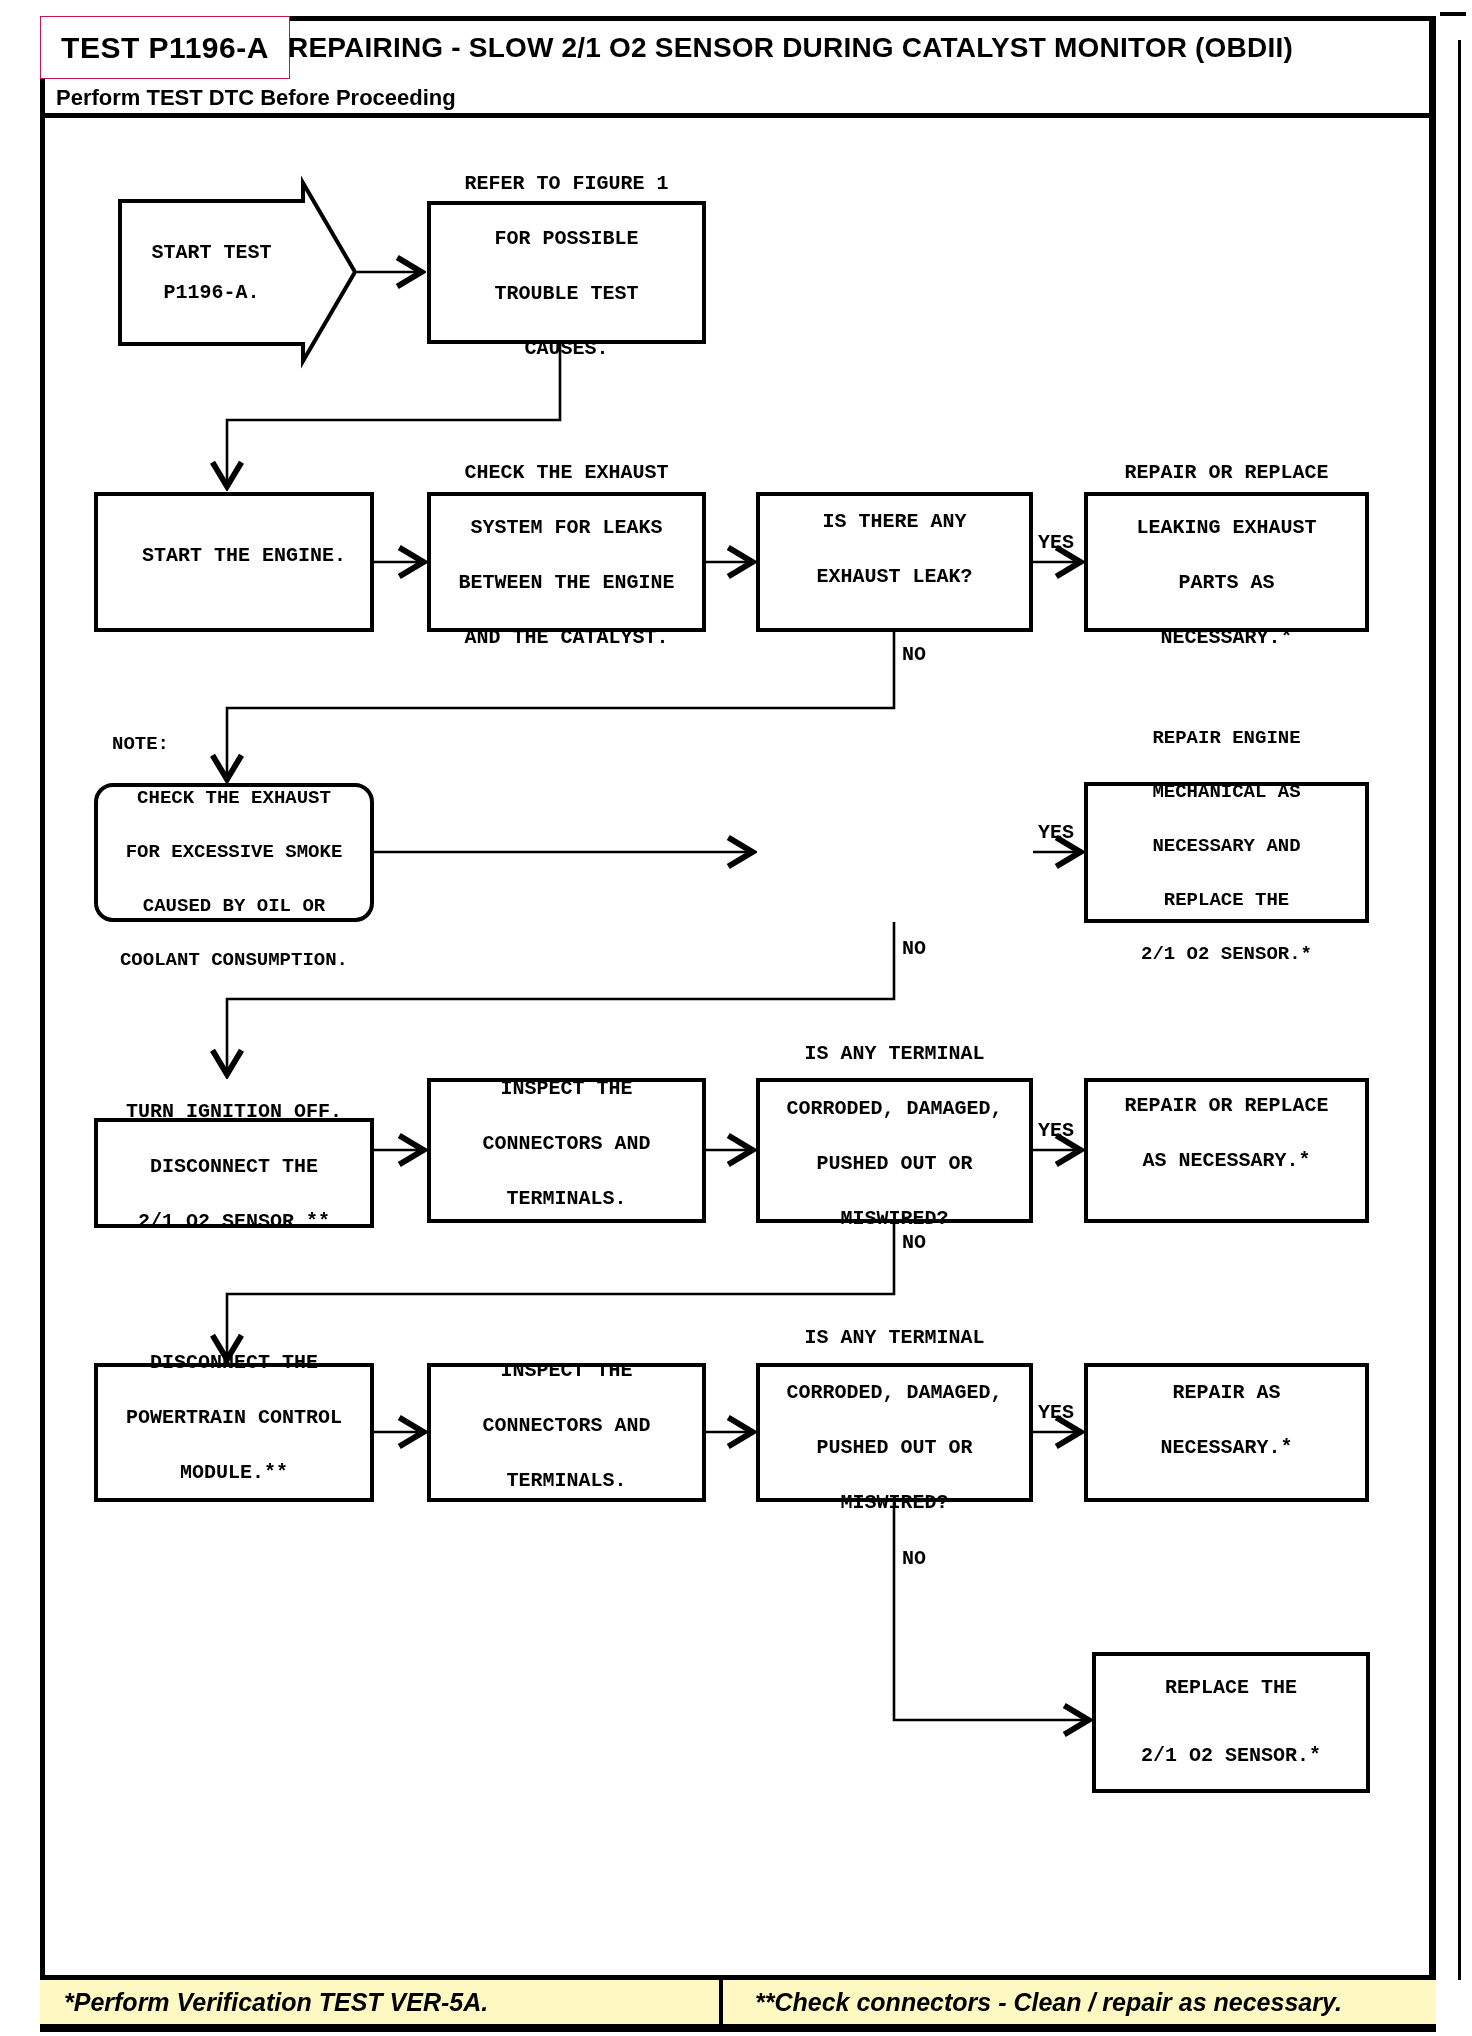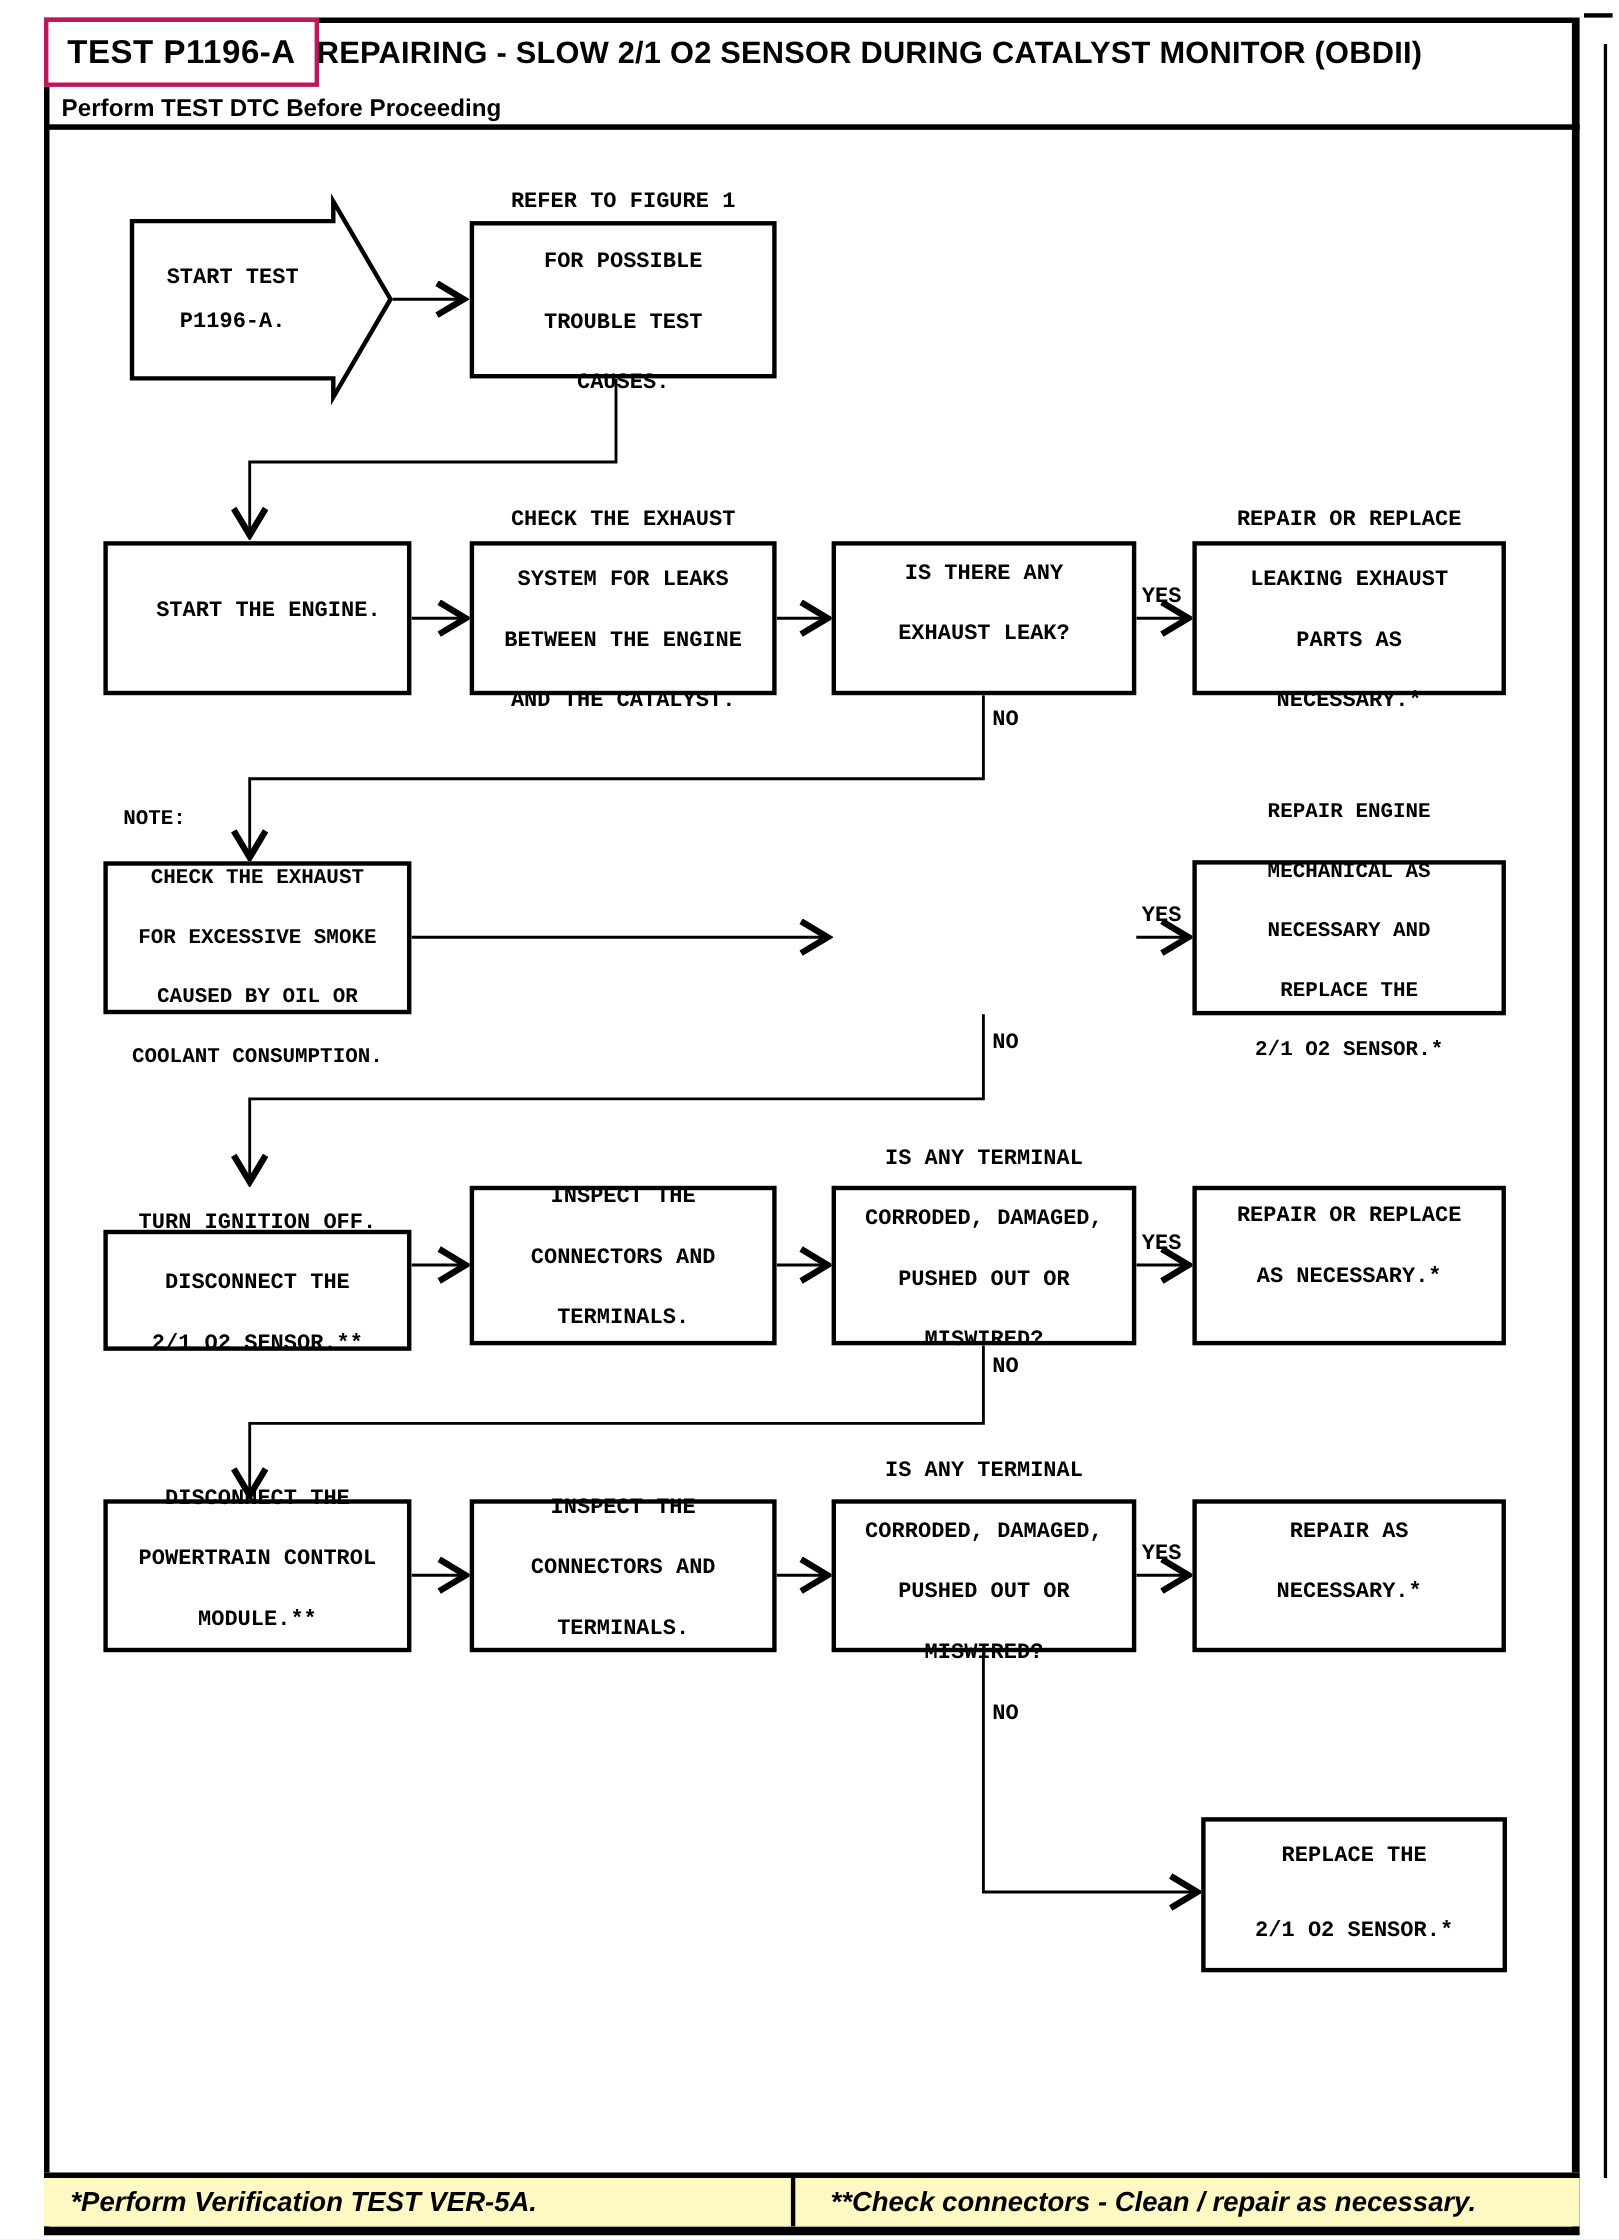--- a/index.html
+++ b/index.html
@@ -12,21 +12,21 @@
   .frame {
     position:absolute; left:40px; top:16px; width:1396px; height:2016px;
     box-sizing:border-box; border:5px solid #000;
     border-right-width:7px; border-bottom-width:8px;
   }
   .scan-edge { position:absolute; background:#000; }
 
   
   .testid-box {
     position:absolute; left:40px; top:16px; width:250px; height:63px;
-    box-sizing:border-box; border:4px solid #be185d; background:#fff;
+    box-sizing:border-box; border:1px solid #be185d; background:#fff;
     display:flex; align-items:center; justify-content:center;
   }
   .testid-text { font-weight:bold; font-size:30px; letter-spacing:0.5px; white-space:nowrap; }
   .title-text {
     position:absolute; left:288px; top:32px; font-weight:bold; font-size:28px;
     letter-spacing:0.2px; white-space:nowrap;
   }
   .subtitle-text {
     position:absolute; left:56px; top:85px; font-weight:bold; font-size:22px; white-space:nowrap;
   }
@@ -35,21 +35,21 @@
   
   .fc-svg { position:absolute; left:0; top:0; width:1472px; height:2036px; }
   .node {
     position:absolute; box-sizing:border-box; border:4px solid #000; background:#fff;
     display:flex; flex-direction:column; justify-content:center; align-items:center;
     text-align:center; padding:4px 4px 18px 4px;
     font-family:"Liberation Mono","DejaVu Sans Mono",monospace;
     font-weight:bold; font-size:20px; line-height:27px; color:#000;gap:28px;
   }
   .node.tight { font-size:19px; line-height:26px; }
-  .node.notebox { align-items:center; padding-bottom:6px; }
+  .node.notebox { align-items:center; padding-bottom:6px;border-radius:19px; }
   .note-head { align-self:flex-start; padding-left:10px; }
   .line { white-space:pre; }
   .sp { margin-top:13px; }
 
   .pent-label {
     position:absolute; left:120px; top:201px; width:183px; height:143px;
     display:flex; flex-direction:column; justify-content:center; align-items:center;
     text-align:center; font-family:"Liberation Mono","DejaVu Sans Mono",monospace;
     font-weight:bold; font-size:20px; line-height:27px;
   }

